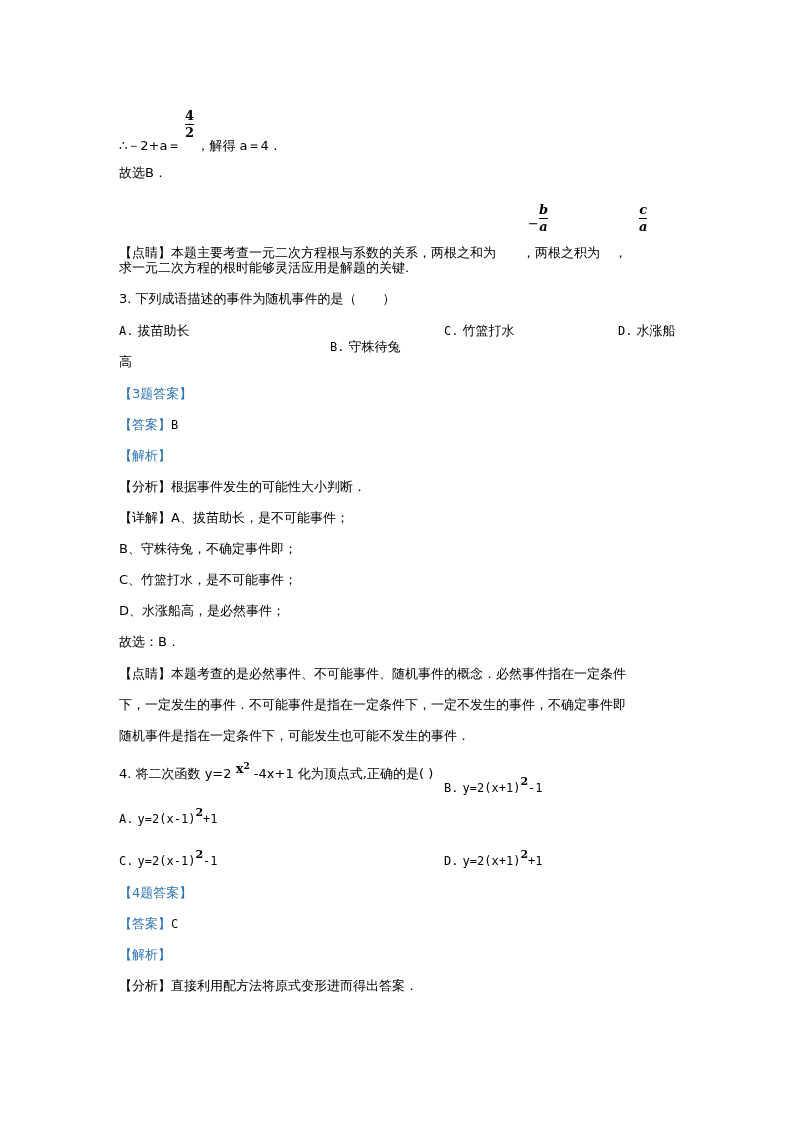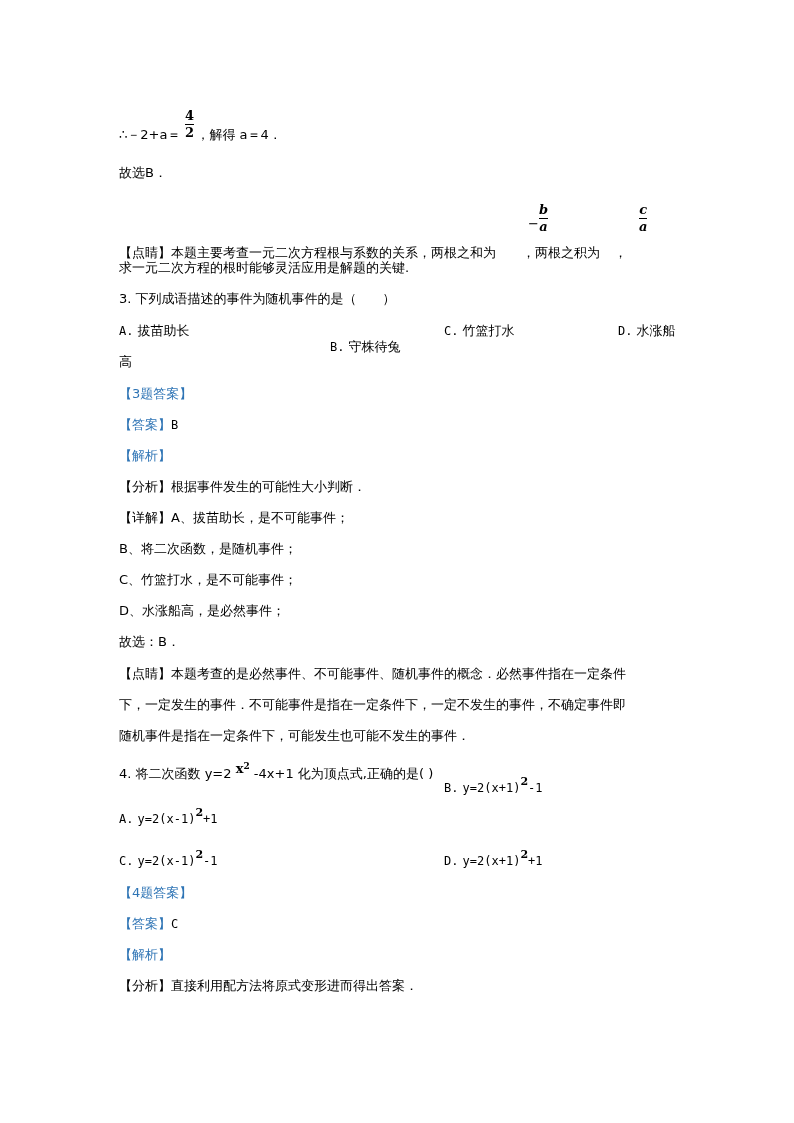--- a/index.html
+++ b/index.html
@@ -53,21 +53,21 @@
     .opt {
       position: absolute;
       font-size: 13px;
       line-height: 16px;
       white-space: nowrap;
     }
   </style>
 </head>
 <body>
 
-<div class="line" style="top:127px;">
+<div class="line" style="top:138px;">
   <span>∴－2+a＝</span><span style="display:inline-block;width:16px;"></span><span>，解得 a＝4．</span>
 </div>
 <span class="frac" style="left:185px; top:109px;">
   <span class="num">4</span>
   <span class="bar"></span>
   <span class="den">2</span>
 </span>
 
 <div class="line" style="top:165px;">故选B．</div>
 
@@ -112,21 +112,21 @@
 <div class="line" style="top:417px;">
   <span class="blue">【答案】</span><span class="mono">B</span>
 </div>
 <div class="line blue" style="top:448px;">【解析】</div>
 <div class="line" style="top:479px;text-align:center;">
   <span>【分析】</span><span>根据事件发生的可能性大小判断．</span>
 </div>
 <div class="line" style="top:510px;">
   <span>【详解】</span><span>A、拔苗助长，是不可能事件；</span>
 </div>
-<div class="line" style="top:541px;">B、将二次函数，是随机事件；</div>
+<div class="line" style="top:541px;">B、守株待兔，不确定事件即；</div>
 <div class="line" style="top:572px;">C、竹篮打水，是不可能事件；</div>
 <div class="line" style="top:603px;">D、水涨船高，是必然事件；</div>
 <div class="line" style="top:634px;">故选：B．</div>
 
 <div class="line" style="top:666px;">
   <span>【点睛】</span><span>本题考查的是必然事件、不可能事件、随机事件的概念．必然事件指在一定条件</span>
 </div>
 <div class="line" style="top:697px;">下，一定发生的事件．不可能事件是指在一定条件下，一定不发生的事件，不确定事件即</div>
 <div class="line" style="top:728px;">随机事件是指在一定条件下，可能发生也可能不发生的事件．</div>
 

